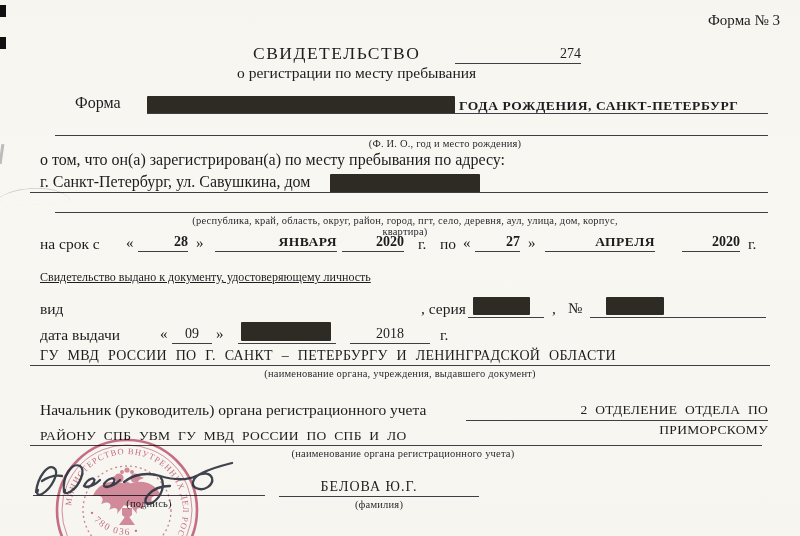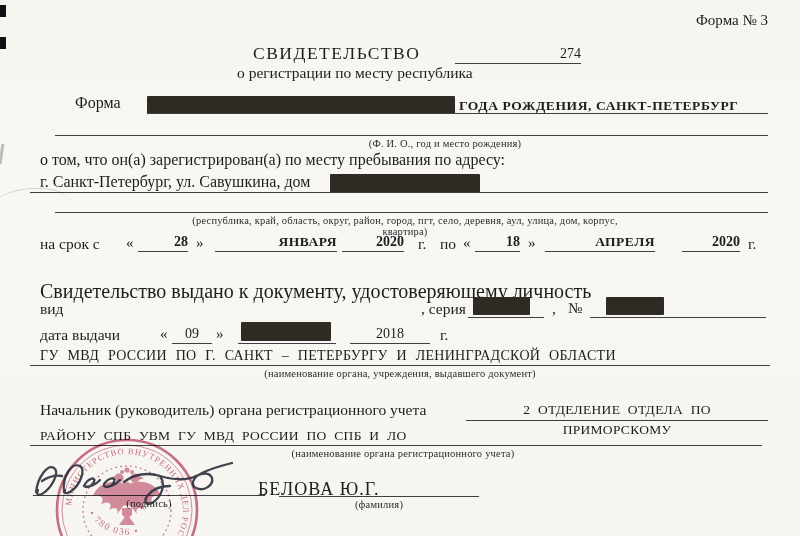--- a/index.html
+++ b/index.html
@@ -6,42 +6,42 @@
   .page{
     position:relative;width:800px;height:536px;overflow:hidden;
     background:linear-gradient(180deg,#f6f5f0 0%,#f8f7f2 35%,#f6f5ef 100%);
     font-family:"Liberation Serif","DejaVu Serif",serif;color:#1d1d1f;
   }
   .abs{position:absolute;}
   .cap{font-size:10.5px;color:#2b2b30;text-align:center;letter-spacing:.2px;}
   .rule{border-bottom:1.5px solid #3e3e44;height:0;}
   .cell{border-bottom:1.4px solid #3e3e44;text-align:center;line-height:18px;height:18px;}
   .bar{background:#2e2b24;border-radius:1px;}
-  .caps{letter-spacing:.3px;word-spacing:4px;}
+  .caps{letter-spacing:.3px;word-spacing:4px;text-align:right;}
   .bold{font-weight:bold;text-align:right;}
   svg{display:block;}
   .stamp{mix-blend-mode:multiply;}
 </style>
 </head>
 <body>
 
 <div class="page">
 
   <div class="abs" style="left:0;top:5px;width:6px;height:12px;background:#101010;"></div>
   <div class="abs" style="left:0;top:37px;width:6px;height:12px;background:#101010;"></div>
   <div class="abs" style="left:0;top:144px;width:3px;height:20px;background:#8d8d8d;opacity:.55;transform:rotate(8deg);"></div>
   <div class="abs" style="left:-8px;top:188px;width:78px;height:16px;border-top:1.5px solid #c4c1b8;border-radius:50% 50% 0 0/100% 100% 0 0;transform:rotate(-4deg);opacity:.7;"></div>
 
-  <div class="abs" style="right:32px;top:12px;font-size:15px;">Форма № 3</div>
+  <div class="abs" style="right:20px;top:12px;font-size:15px;">Форма № 3</div>
 
   <div class="abs" style="left:253px;top:43px;font-size:17.5px;letter-spacing:1.5px;">СВИДЕТЕЛЬСТВО</div>
   <div class="abs cell" style="left:455px;top:45px;width:110px;text-align:right;padding-left:16px;font-size:14px;">
     <span>274</span>
   </div>
-  <div class="abs" style="left:237px;top:64px;font-size:15.5px;">о регистрации по месту республика</div>
+  <div class="abs" style="left:237px;top:64px;font-size:15.5px;">о регистрации по месту пребывания</div>
 
   <div class="abs" style="left:75px;top:94px;font-size:16px;">Форма</div>
   <div class="abs bar" style="left:147px;top:96px;width:308px;height:18px;"></div>
   <div class="abs bold" style="left:459px;top:98px;font-size:13.5px;letter-spacing:.6px;">ГОДА РОЖДЕНИЯ, САНКТ-ПЕТЕРБУРГ</div>
   <div class="abs rule" style="left:147px;top:113px;width:621px;"></div>
 
   <div class="abs rule" style="left:55px;top:135px;width:713px;"></div>
   <div class="abs cap" style="left:300px;top:138px;width:290px;text-align:center;">(Ф. И. О., год и место рождения)</div>
 
   <div class="abs" style="left:40px;top:151px;font-size:16px;">о том, что он(а) зарегистрирован(а) по месту пребывания по адресу:</div>
@@ -54,27 +54,27 @@
 
   <div class="abs" style="left:40px;top:235px;font-size:15.5px;">на срок с</div>
   <div class="abs" style="left:126px;top:235px;font-size:15px;">«</div>
   <div class="abs cell bold" style="left:138px;top:233px;width:50px;font-size:14px;">28</div>
   <div class="abs" style="left:196px;top:235px;font-size:15px;">»</div>
   <div class="abs cell bold" style="left:215px;top:233px;width:122px;font-size:13.5px;letter-spacing:.5px;">ЯНВАРЯ</div>
   <div class="abs cell bold" style="left:342px;top:233px;width:62px;font-size:14px;">2020</div>
   <div class="abs" style="left:418px;top:235px;font-size:15.5px;">г.</div>
   <div class="abs" style="left:440px;top:235px;font-size:15.5px;">по</div>
   <div class="abs" style="left:463px;top:235px;font-size:15px;">«</div>
-  <div class="abs cell bold" style="left:475px;top:233px;width:45px;font-size:14px;">18</div>
+  <div class="abs cell bold" style="left:475px;top:233px;width:45px;font-size:14px;">27</div>
   <div class="abs" style="left:528px;top:235px;font-size:15px;">»</div>
   <div class="abs cell bold" style="left:545px;top:233px;width:110px;font-size:13.5px;letter-spacing:.5px;">АПРЕЛЯ</div>
   <div class="abs cell bold" style="left:682px;top:233px;width:58px;font-size:14px;">2020</div>
   <div class="abs" style="left:748px;top:235px;font-size:15.5px;">г.</div>
 
-  <div class="abs" style="left:40px;top:280px;font-size:20px;">Свидетельство выдано к документу, удостоверяющему личность</div>
+  <div class="abs" style="left:40px;top:270px;font-size:12px;text-decoration:underline;">Свидетельство выдано к документу, удостоверяющему личность</div>
 
   <div class="abs" style="left:40px;top:300px;font-size:15.5px;">вид</div>
   <div class="abs" style="left:421px;top:300px;font-size:15.5px;">, серия</div>
   <div class="abs cell" style="left:468px;top:299px;width:76px;"></div>
   <div class="abs bar" style="left:473px;top:297px;width:57px;height:18px;"></div>
   <div class="abs" style="left:552px;top:300px;font-size:15.5px;">,</div>
   <div class="abs" style="left:568px;top:300px;font-size:15px;">№</div>
   <div class="abs cell" style="left:590px;top:299px;width:176px;"></div>
   <div class="abs bar" style="left:606px;top:297px;width:58px;height:18px;"></div>
 
@@ -92,21 +92,21 @@
   <div class="abs" style="left:40px;top:401px;font-size:15.5px;">Начальник (руководитель) органа регистрационного учета</div>
 
   <div class="abs cap" style="left:255px;top:368px;width:290px;">(наименование органа, учреждения, выдавшего документ)</div>
   <div class="abs cell caps" style="left:466px;top:400px;width:302px;font-size:13.5px;line-height:20px;height:20px;">2 ОТДЕЛЕНИЕ ОТДЕЛА ПО ПРИМОРСКОМУ</div>
   <div class="abs caps" style="left:40px;top:428px;font-size:13.5px;">РАЙОНУ СПБ УВМ ГУ МВД РОССИИ ПО СПБ И ЛО</div>
   <div class="abs rule" style="left:30px;top:445px;width:732px;"></div>
   <div class="abs cap" style="left:272px;top:448px;width:262px;">(наименование органа регистрационного учета)</div>
 
   <div class="abs" style="left:33px;top:495px;width:232px;border-top:1.5px solid #3e3e44;"></div>
   <div class="abs cap" style="left:33px;top:498px;width:232px;">(подпись)</div>
-  <div class="abs" style="left:258px;top:479px;width:222px;font-size:18px;letter-spacing:1px;">БЕЛОВА Ю.Г.</div>
+  <div class="abs" style="left:258px;top:479px;width:222px;text-align:center;font-size:14px;letter-spacing:1px;">БЕЛОВА Ю.Г.</div>
   <div class="abs" style="left:279px;top:496px;width:200px;border-top:1.5px solid #3e3e44;"></div>
   <div class="abs cap" style="left:279px;top:499px;width:200px;">(фамилия)</div>
 
   <svg class="abs stamp" style="left:52px;top:438px;" width="180" height="180" viewBox="0 0 180 180">
     <defs>
       <path id="ringPath" d="M19,72 A56,56 0 1 1 131,72 A56,56 0 1 1 19,72"></path>
       <path id="codePath" d="M33,68 A45,45 0 0 0 117,68"></path>
     </defs>
     <g opacity="0.8">
       <circle cx="75" cy="72" r="70" fill="none" stroke="#c04e6d" stroke-width="2.6"></circle>

